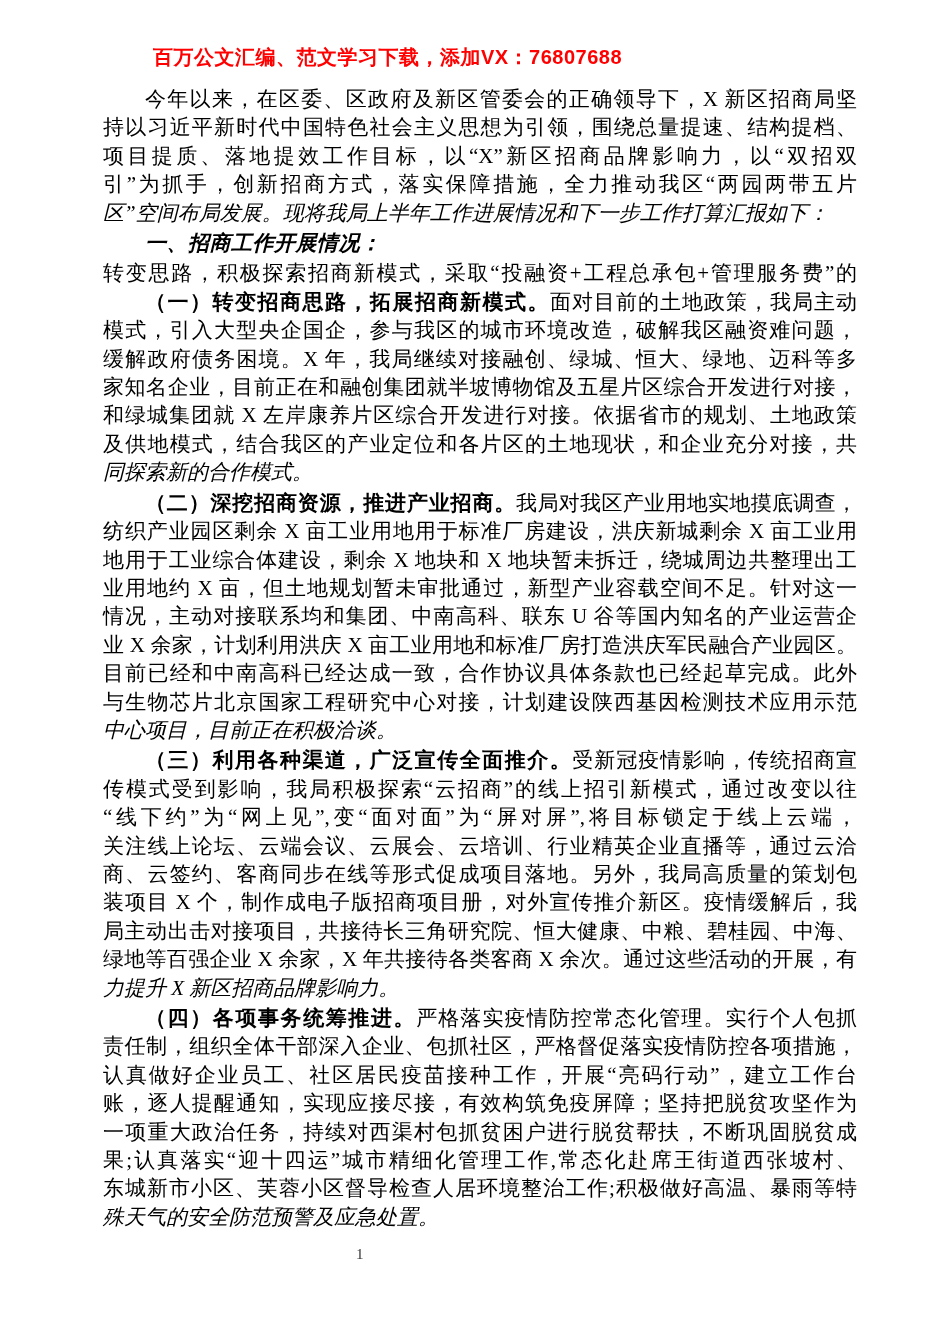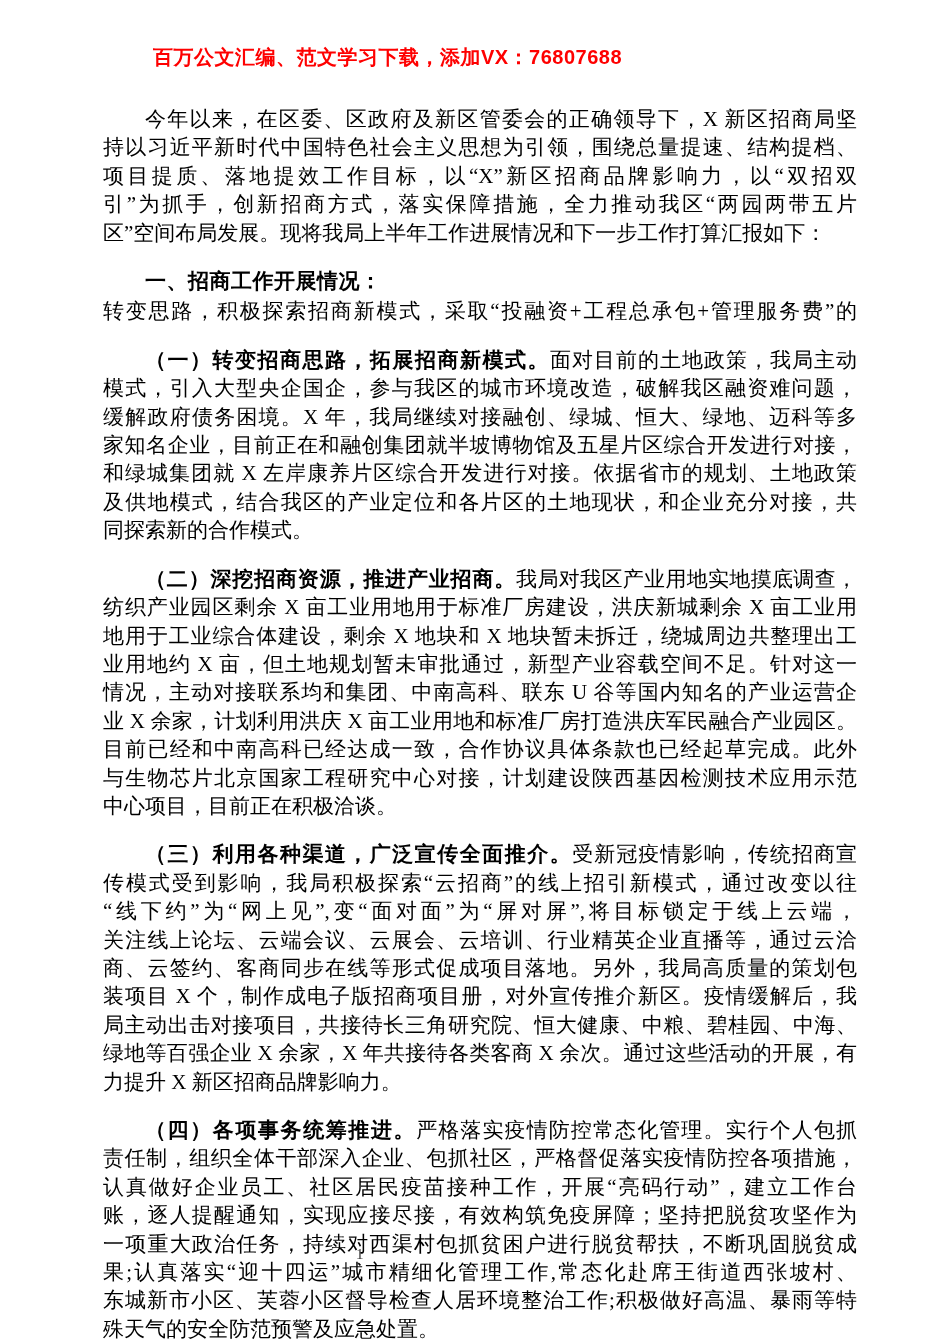--- a/index.html
+++ b/index.html
@@ -23,22 +23,22 @@
     position:absolute; top:85px; left:103px; width:754px;
     font-size:21px;
     line-height:28.4px;
   }
   .para { margin:0 0 2px 0; }
   .line {
     text-align:justify;
     text-align-last:justify;
     white-space:normal;
   }
-  .line.first { text-indent:2em;margin-top:20px; }
-  .line.last  { text-align-last:left; }
+  .line.first { text-indent:2em; }
+  .line.last  { text-align-last:left;font-style:italic; }
   .line b {
     font-family:"Liberation Sans","DejaVu Sans",sans-serif;
     font-weight:bold;
     letter-spacing:0.5px;
   }
   .para.heading .line { text-align-last:left; }
   .page-number {
     position:absolute; top:1246px; left:356px;
     font-size:15px; color:#333333;
     font-family:"Liberation Serif","DejaVu Serif",serif;

